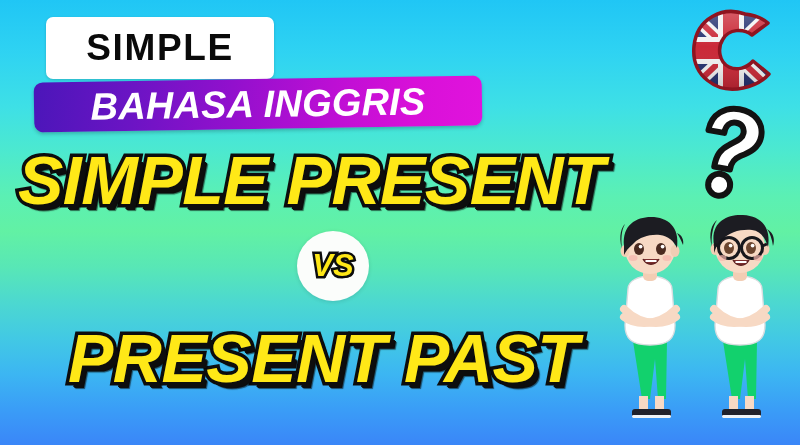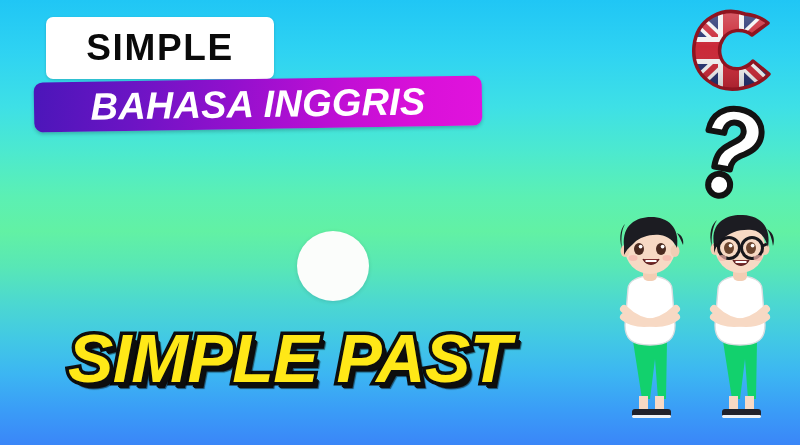--- a/index.html
+++ b/index.html
@@ -172,24 +172,26 @@
 <body>
 
 <div id="stage">
 
   <div id="tenses-plate"></div>
   <div id="tenses-label">SIMPLE</div>
 
   <div id="bahasa-banner"></div>
   <div id="bahasa-label">BAHASA INGGRIS</div>
 
+  <div class="bigtitle" id="title-present">SIMPLE PRESENT</div>
 
   <div id="vs-circle"></div>
-
-  <div class="bigtitle" id="title-past">SIMPLE PAST</div>
+  <div id="vs-label">VS</div>
+
+  <div class="bigtitle" id="title-past">PRESENT PAST</div>
 
   <svg id="c-logo" viewBox="0 0 96 90" xmlns="http://www.w3.org/2000/svg">
     <defs>
       <clipPath id="cClip">
         <path d="M62 8 C40 0 14 12 11 40 C8 70 34 88 60 82 C70 80 80 75 86 68 L70 55 C64 62 54 65 46 61 C36 56 34 42 40 33 C46 23 60 22 69 29 L85 17 C79 12 71 9 62 8 Z"></path>
       </clipPath>
       <linearGradient id="cShine" x1="0" y1="0" x2="0" y2="1">
         <stop offset="0%" stop-color="#ffffff" stop-opacity="0.30"></stop>
         <stop offset="45%" stop-color="#ffffff" stop-opacity="0.04"></stop>
         <stop offset="100%" stop-color="#000000" stop-opacity="0.22"></stop>

